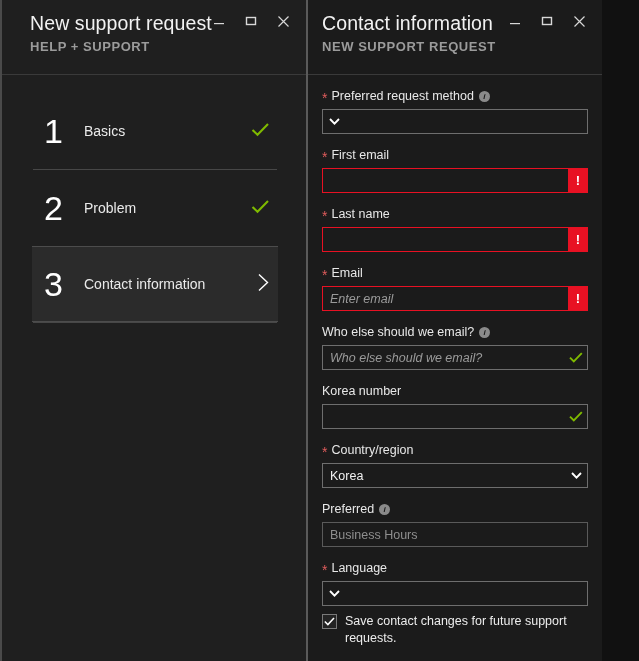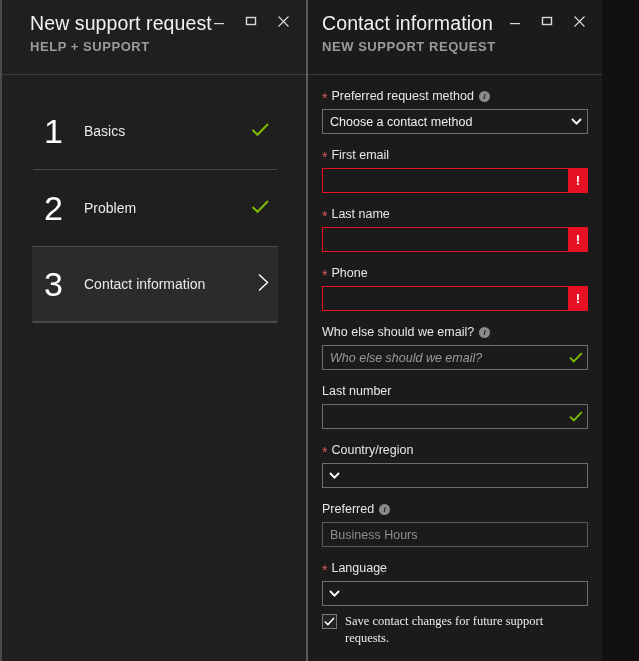--- a/index.html
+++ b/index.html
@@ -204,21 +204,20 @@
     flex: 0 0 22px;
     display: flex; align-items: center; justify-content: center;
     color: #7fba00;
   }
 
   
   .cb-row {
     display: flex;
     align-items: flex-start;
     margin-top: 1px;
-    font-family: Liberation Serif, serif;
   }
   .cb-box {
     flex: 0 0 15px;
     width: 15px; height: 15px;
     border: 1px solid #7a7a7a;
     background: #242424;
     margin-right: 8px;
     margin-top: 1px;
     display: flex; align-items: center; justify-content: center;
     cursor: default;
@@ -326,21 +325,20 @@
 
     <div class="form">
 
       <div class="field">
         <div class="field-label">
           <span class="req-star">*</span>
           <span>Preferred request method</span>
           <span class="info-icon">i</span>
         </div>
         <div class="ctl select">
-          <div class="ctl-text">Choose a contact method</div>
           <div class="chev-box">
             <svg width="11" height="7" viewBox="0 0 11 7">
                 <path d="M1 1 L5.5 5.6 L10 1" stroke="currentColor" stroke-width="1.9" fill="none"></path>
               </svg>
           </div>
         </div>
       </div>
 
       <div class="field">
         <div class="field-label">
@@ -360,23 +358,24 @@
         </div>
         <div class="ctl error">
           <div class="ctl-text placeholder"></div>
           <div class="err-badge">!</div>
         </div>
       </div>
 
       <div class="field">
         <div class="field-label">
           <span class="req-star">*</span>
-          <span>Phone</span>
+          <span>Email</span>
         </div>
         <div class="ctl error">
+          <div class="ctl-text placeholder">Enter email</div>
           <div class="err-badge">!</div>
         </div>
       </div>
 
       <div class="field">
         <div class="field-label">
           <span>Who else should we email?</span>
           <span class="info-icon">i</span>
         </div>
         <div class="ctl">
@@ -384,38 +383,39 @@
           <div class="ok-mark">
             <svg width="14" height="11" viewBox="0 0 14 11">
                 <path d="M1 5.6 L4.8 9.4 L12.8 1.2" stroke="currentColor" stroke-width="1.9" fill="none"></path>
               </svg>
           </div>
         </div>
       </div>
 
       <div class="field">
         <div class="field-label">
-          <span>Last number</span>
+          <span>Korea number</span>
         </div>
         <div class="ctl">
           <div class="ctl-text empty"></div>
           <div class="ok-mark">
             <svg width="14" height="11" viewBox="0 0 14 11">
                 <path d="M1 5.6 L4.8 9.4 L12.8 1.2" stroke="currentColor" stroke-width="1.9" fill="none"></path>
               </svg>
           </div>
         </div>
       </div>
 
       <div class="field">
         <div class="field-label">
           <span class="req-star">*</span>
           <span>Country/region</span>
         </div>
         <div class="ctl select">
+          <div class="ctl-text">Korea</div>
           <div class="chev-box">
             <svg width="11" height="7" viewBox="0 0 11 7">
                 <path d="M1 1 L5.5 5.6 L10 1" stroke="currentColor" stroke-width="1.9" fill="none"></path>
               </svg>
           </div>
         </div>
       </div>
 
       <div class="field">
         <div class="field-label">

